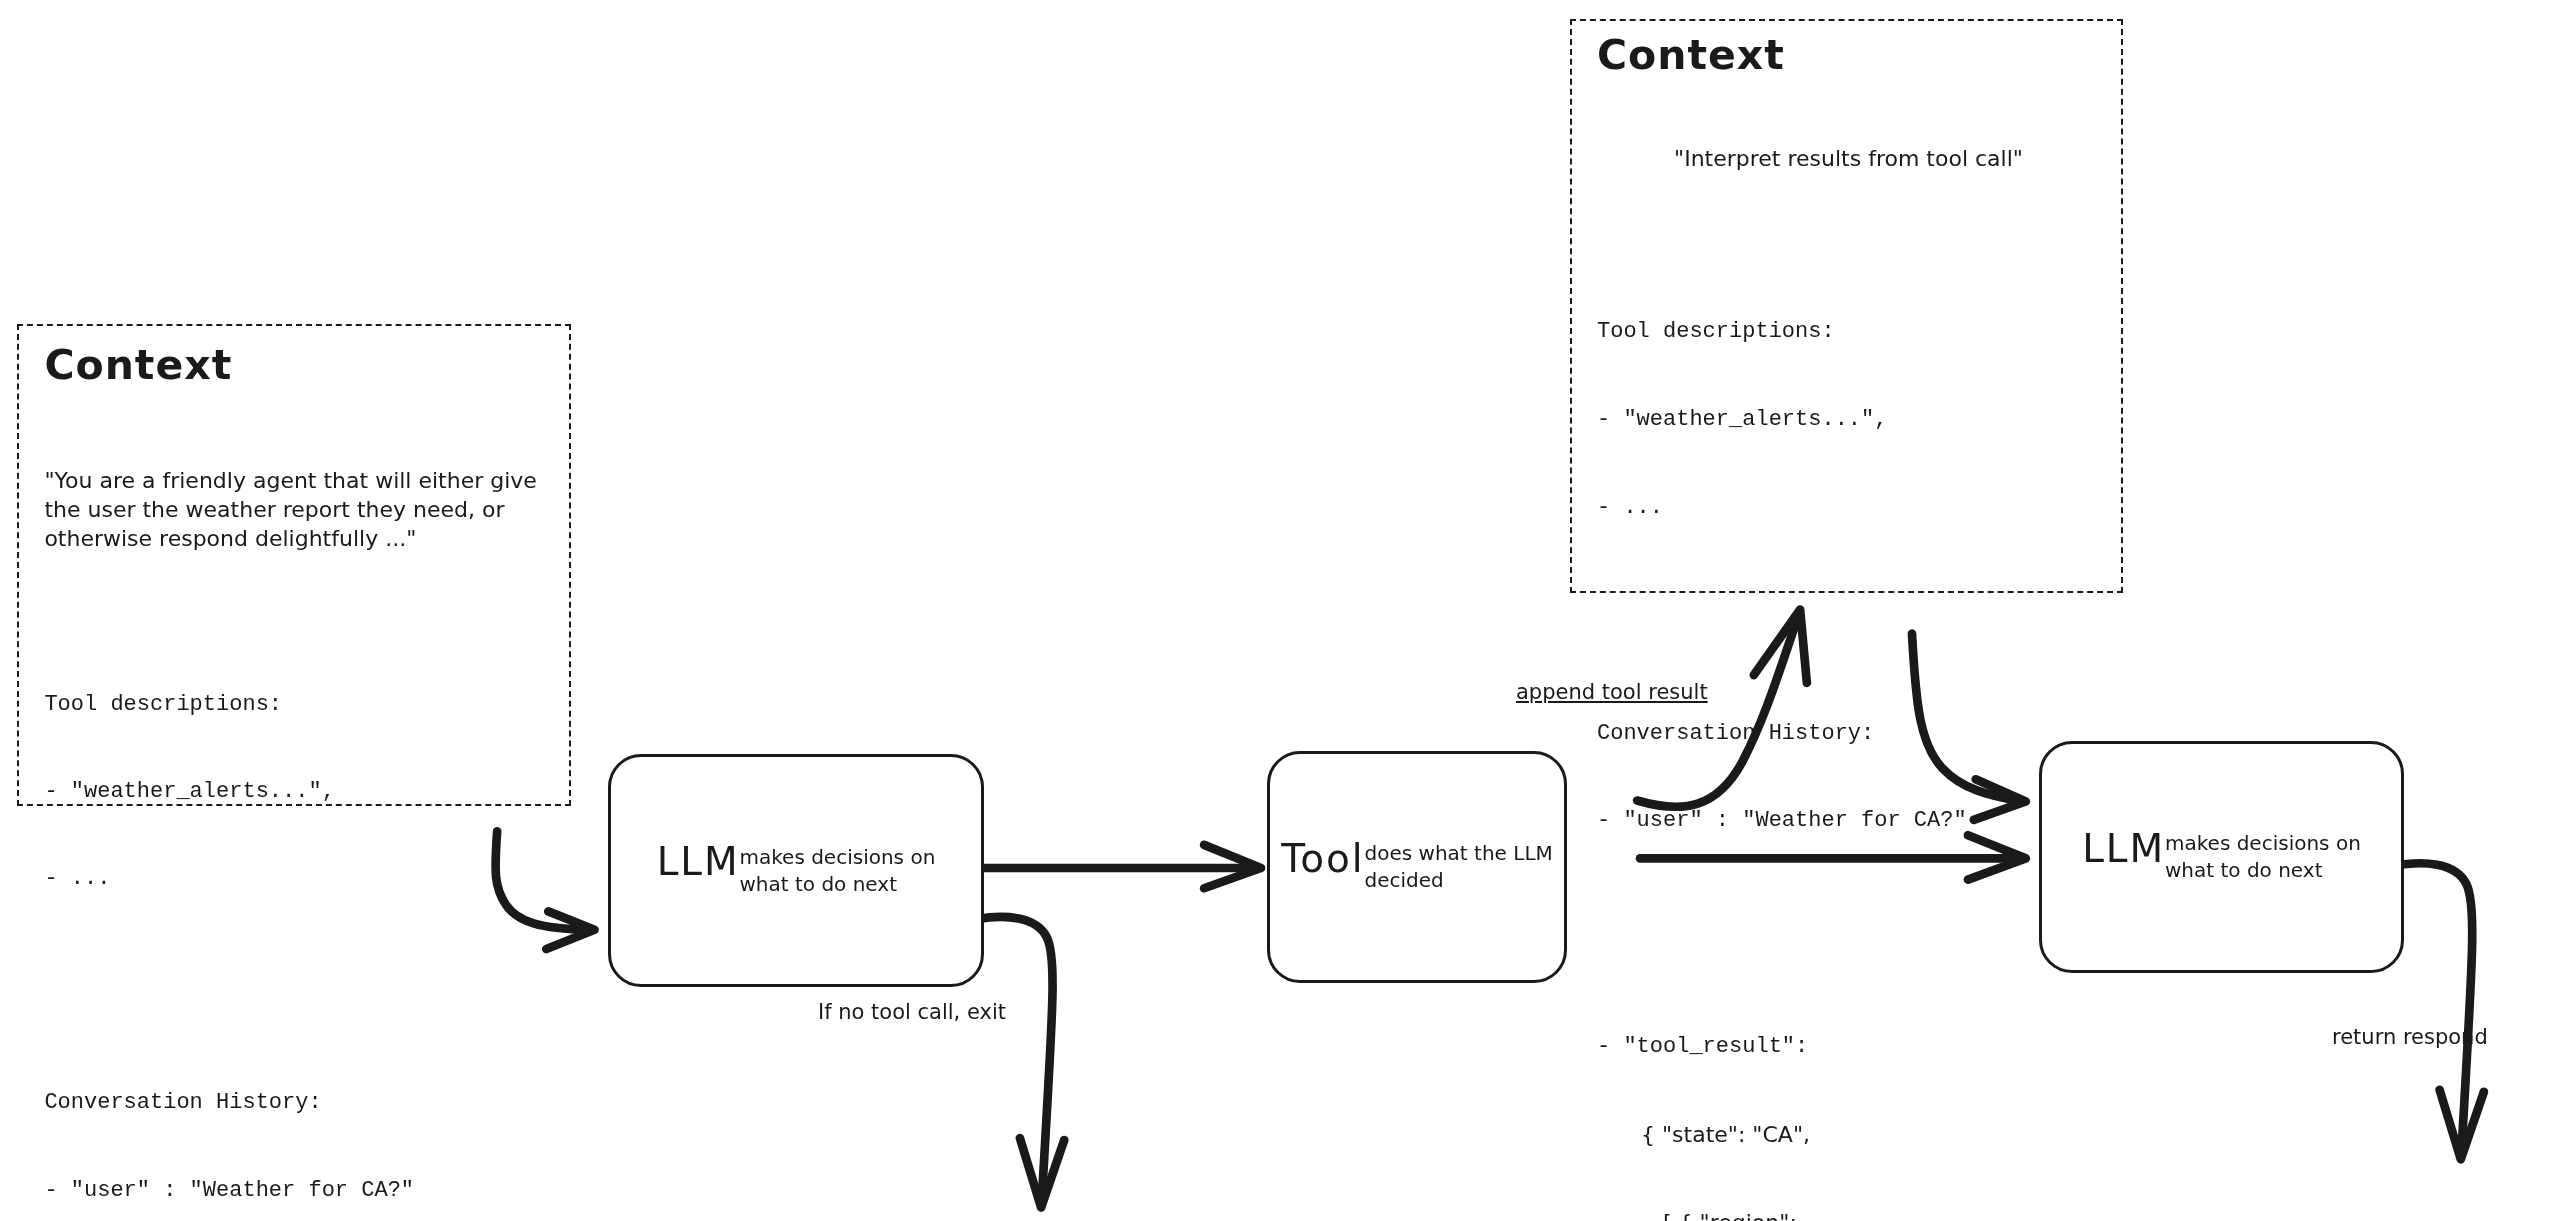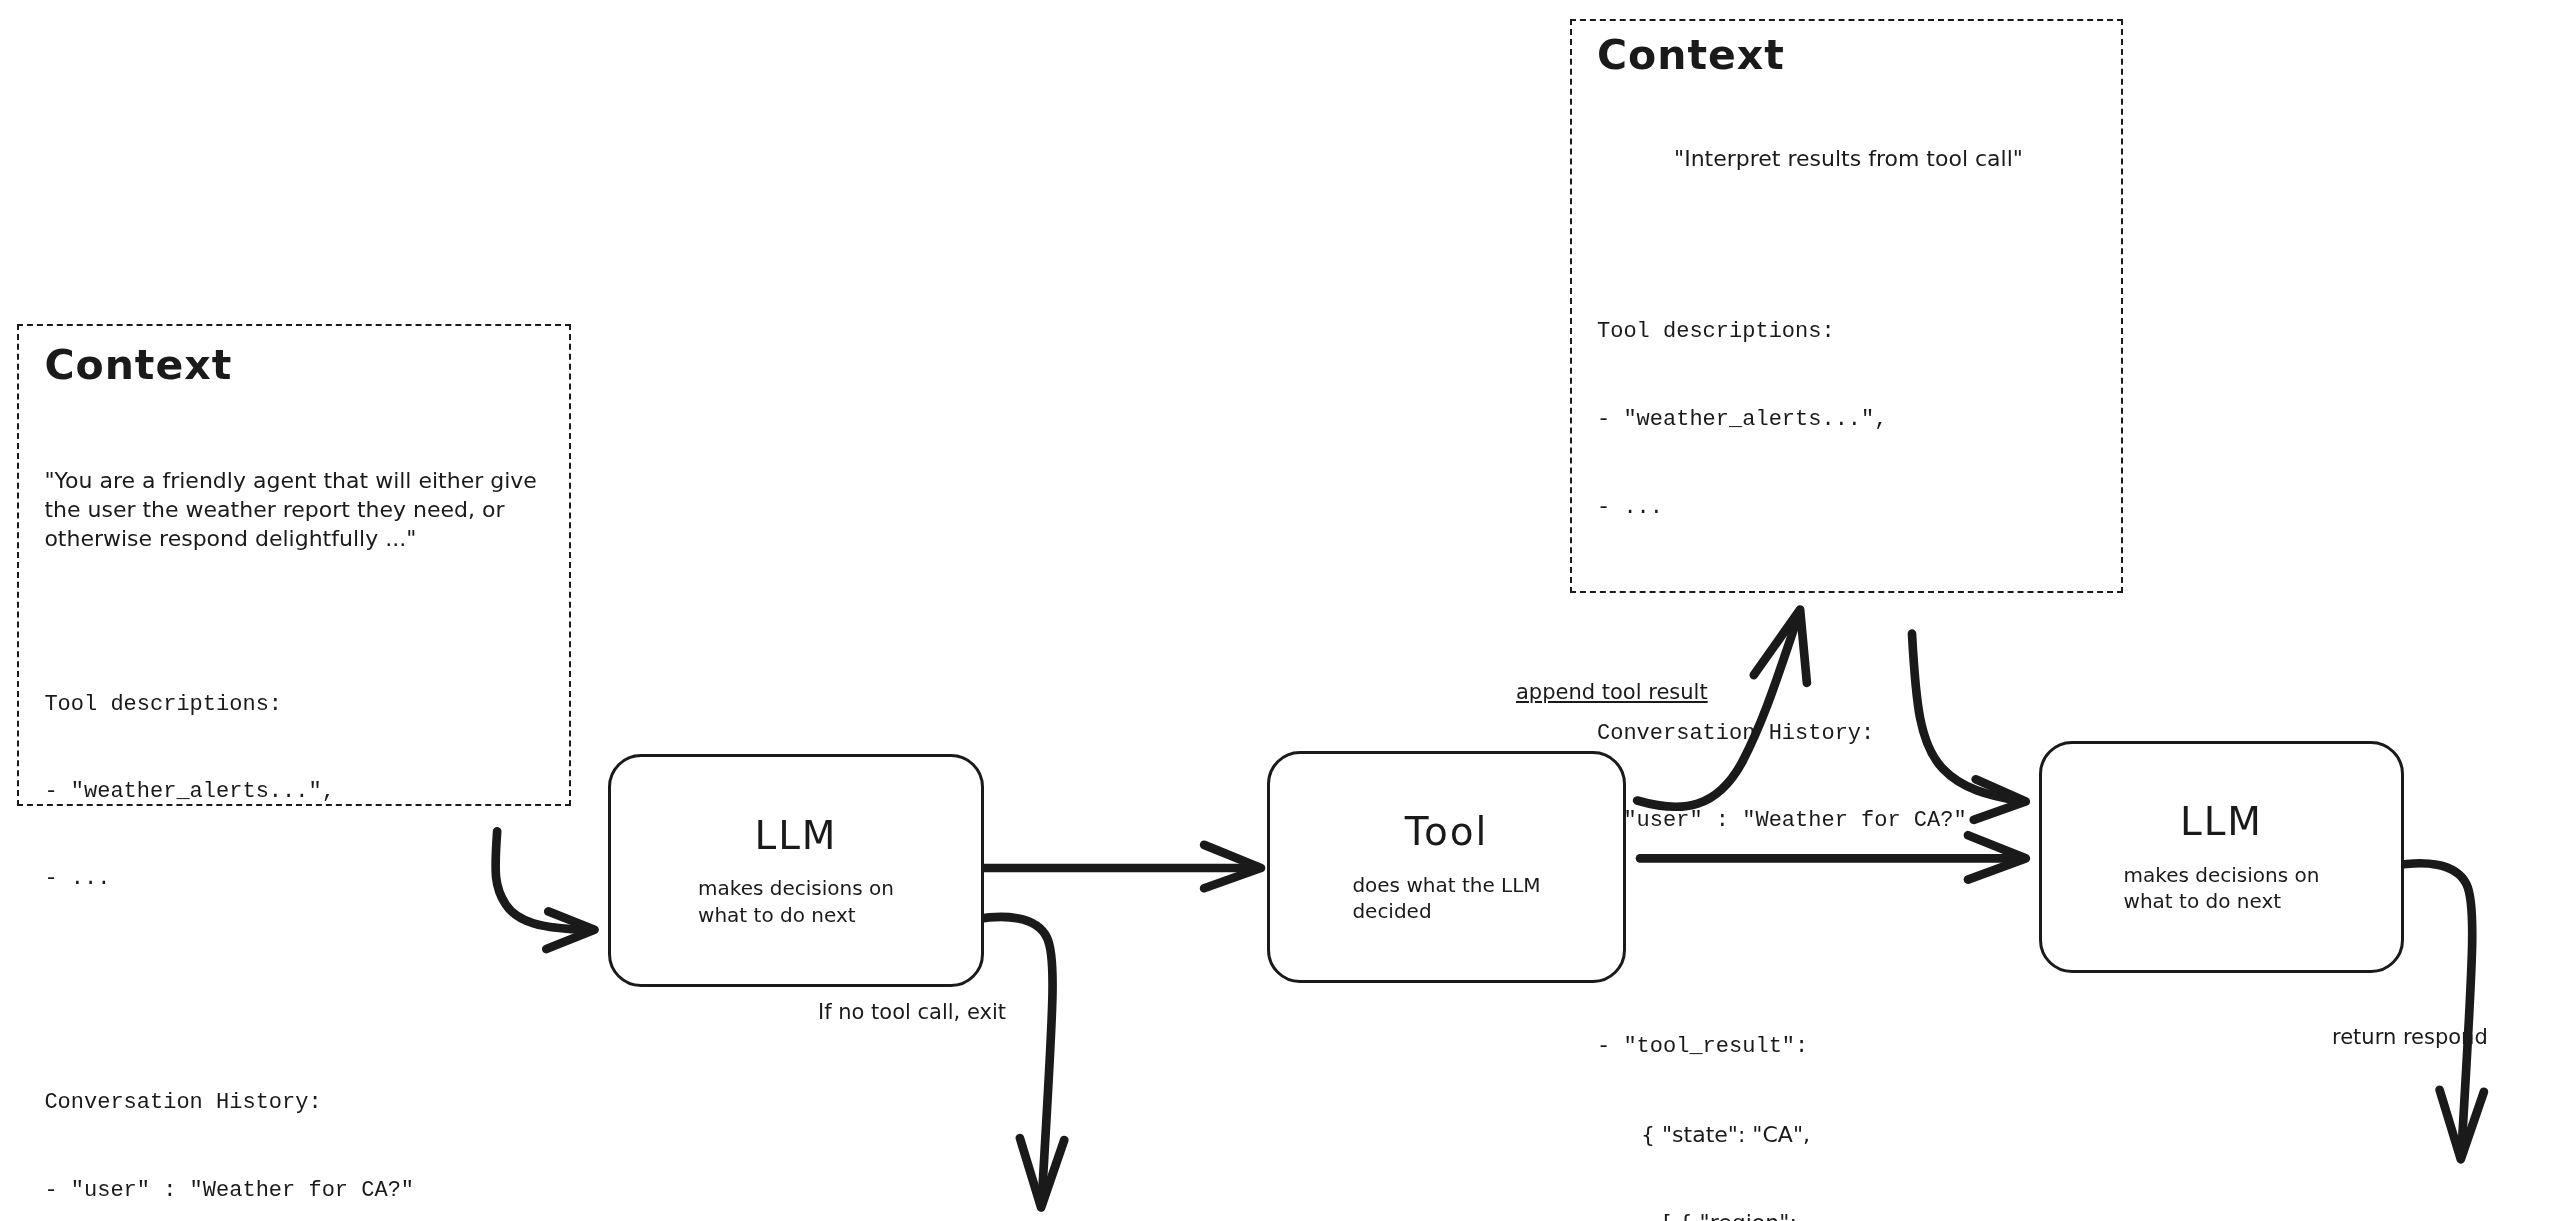--- a/index.html
+++ b/index.html
@@ -73,40 +73,40 @@
   #context-right .ctx-lead { text-align: center; margin: 0 0 27px 0; }
 
   
   .node {
     position: absolute;
     border: 3.9px solid #1a1a1a;
     border-radius: 33px;
     box-sizing: border-box;
     background: #ffffff;
     display: flex;
-    flex-direction: column;
+    flex-direction: row;
     align-items: center;
     justify-content: center;
   }
   .node-title {
     font-size: 39px;
     color: #1a1a1a;
     letter-spacing: 1.9px;
     margin-bottom: 17.4px;
   }
   .node-sub {
     font-size: 20px;
     color: #1a1a1a;
     line-height: 1.33;
     text-align: left;
     white-space: pre-line;
   }
 
   #node-llm-1 { left: 608px; top: 754px; width: 376px; height: 233px; }
-  #node-tool  { left: 1267px; top: 751px; width: 359px; height: 232px; }
+  #node-tool  { left: 1267px; top: 751px; width: 300px; height: 232px; }
   #node-llm-2 { left: 2039px; top: 741px; width: 365px; height: 232px; }
 
   
   .edge-label {
     position: absolute;
     font-size: 21px;
     color: #1a1a1a;
     white-space: nowrap;
   }
   #label-exit          { left: 818px;  top: 1000px; }

